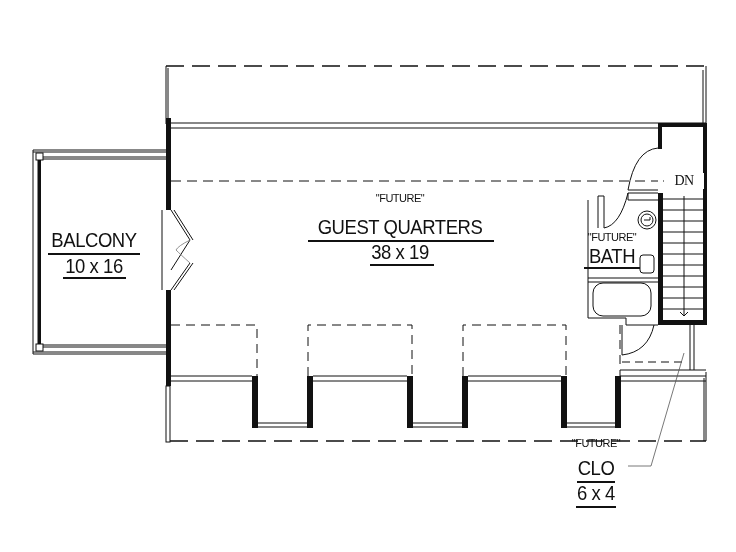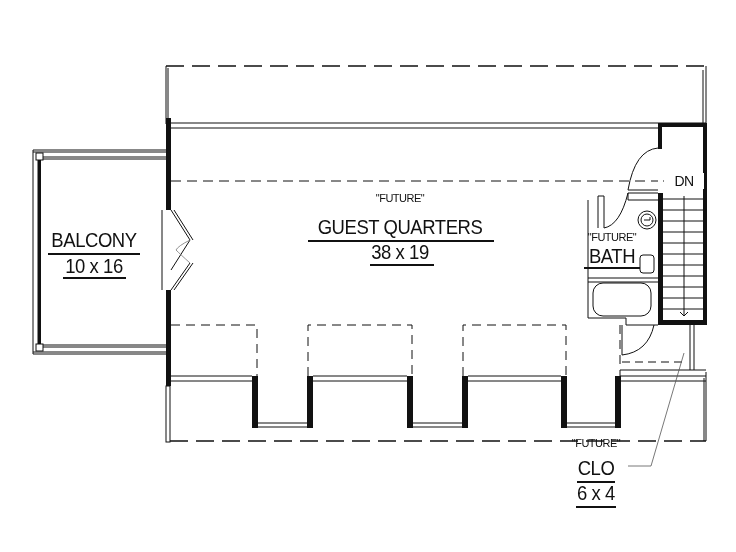--- a/index.html
+++ b/index.html
@@ -112,17 +112,17 @@
 <div class="lbl big" style="left:40px; top:228px; width:108px;">BALCONY</div>
 <div class="lbl big" style="left:40px; top:254px; width:108px;">10 x 16</div>
 
 <div class="lbl small" style="left:350px; top:192px; width:100px;">"FUTURE"</div>
 <div class="lbl big" style="left:290px; top:215px; width:220px;">GUEST QUARTERS</div>
 <div class="lbl big" style="left:350px; top:240px; width:100px;">38 x 19</div>
 
 <div class="lbl small" style="left:576px; top:231px; width:72px;">"FUTURE"</div>
 <div class="lbl big" style="left:576px; top:244px; width:72px;">BATH</div>
 
-<div class="lbl small" style="left:664px; top:173px; width:40px; font-size:14px; background:#fff;">DN</div>
+<div class="lbl small" style="left:664px; top:173px; width:40px; font-size:14px; background:#fff;font-family:Liberation Serif, serif;">DN</div>
 
 <div class="lbl small" style="left:560px; top:437px; width:72px;">"FUTURE"</div>
 <div class="lbl big" style="left:560px; top:456px; width:72px;">CLO</div>
 <div class="lbl big" style="left:560px; top:481px; width:72px;">6 x 4</div>
 
 </body></html>

